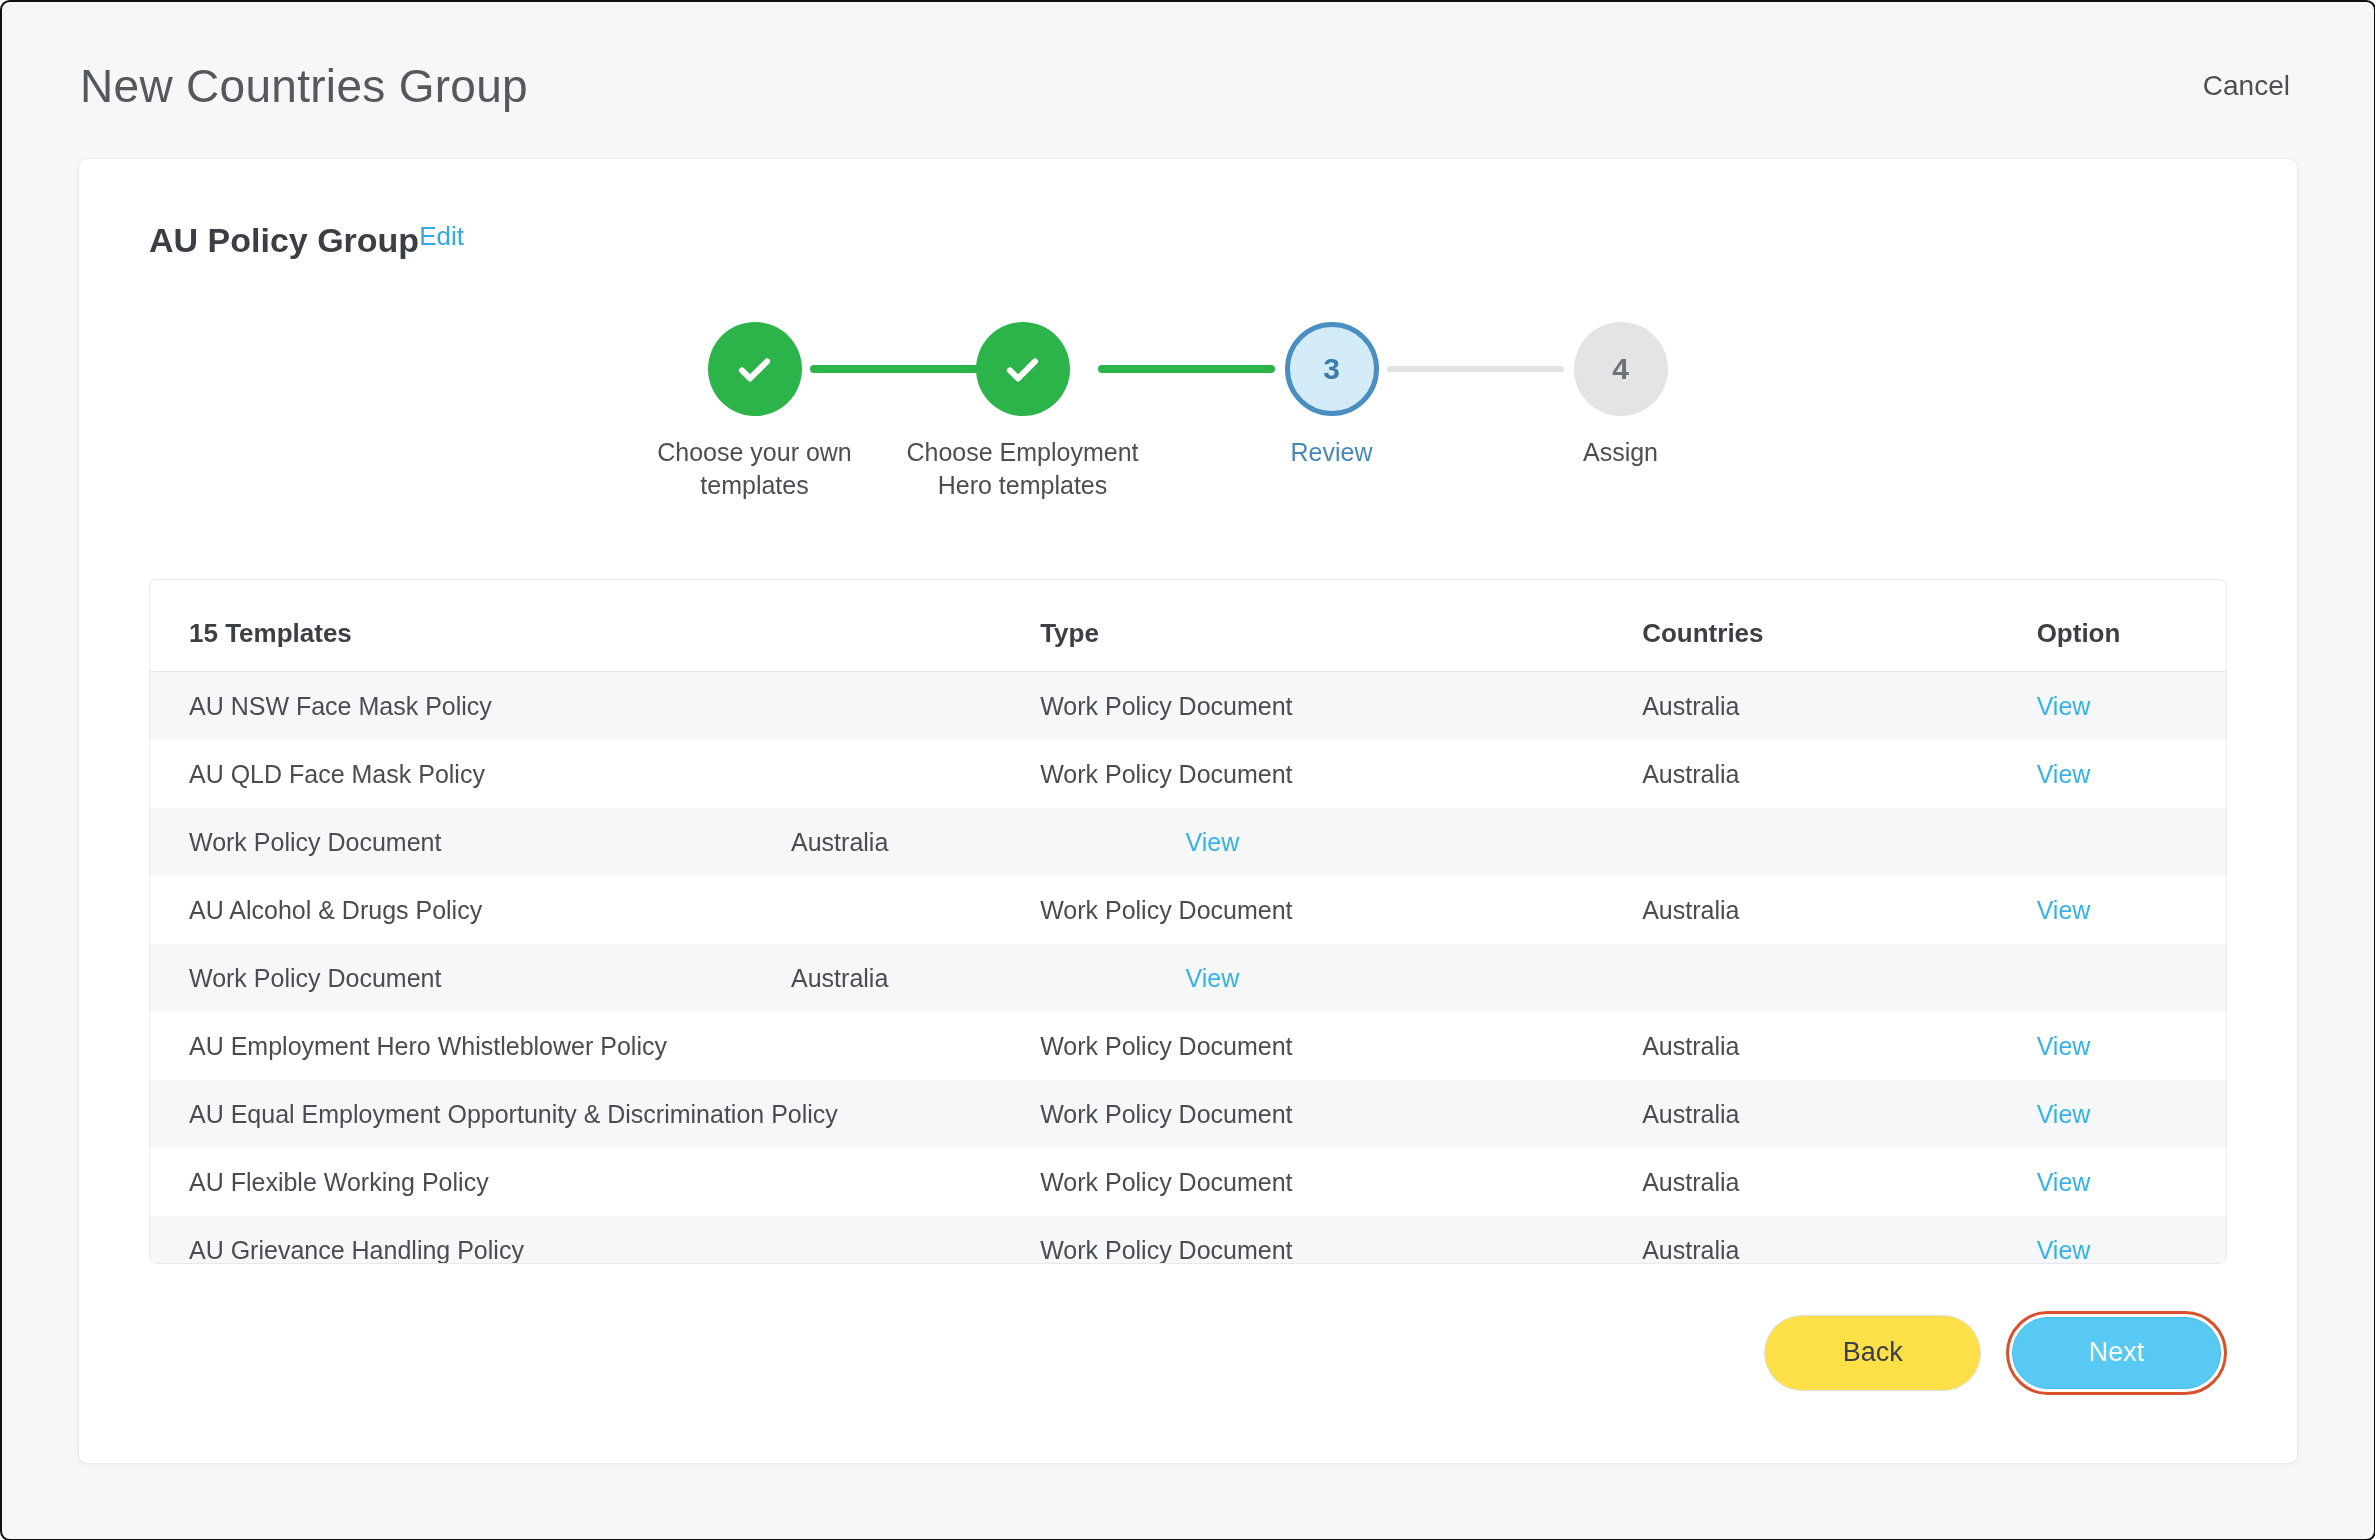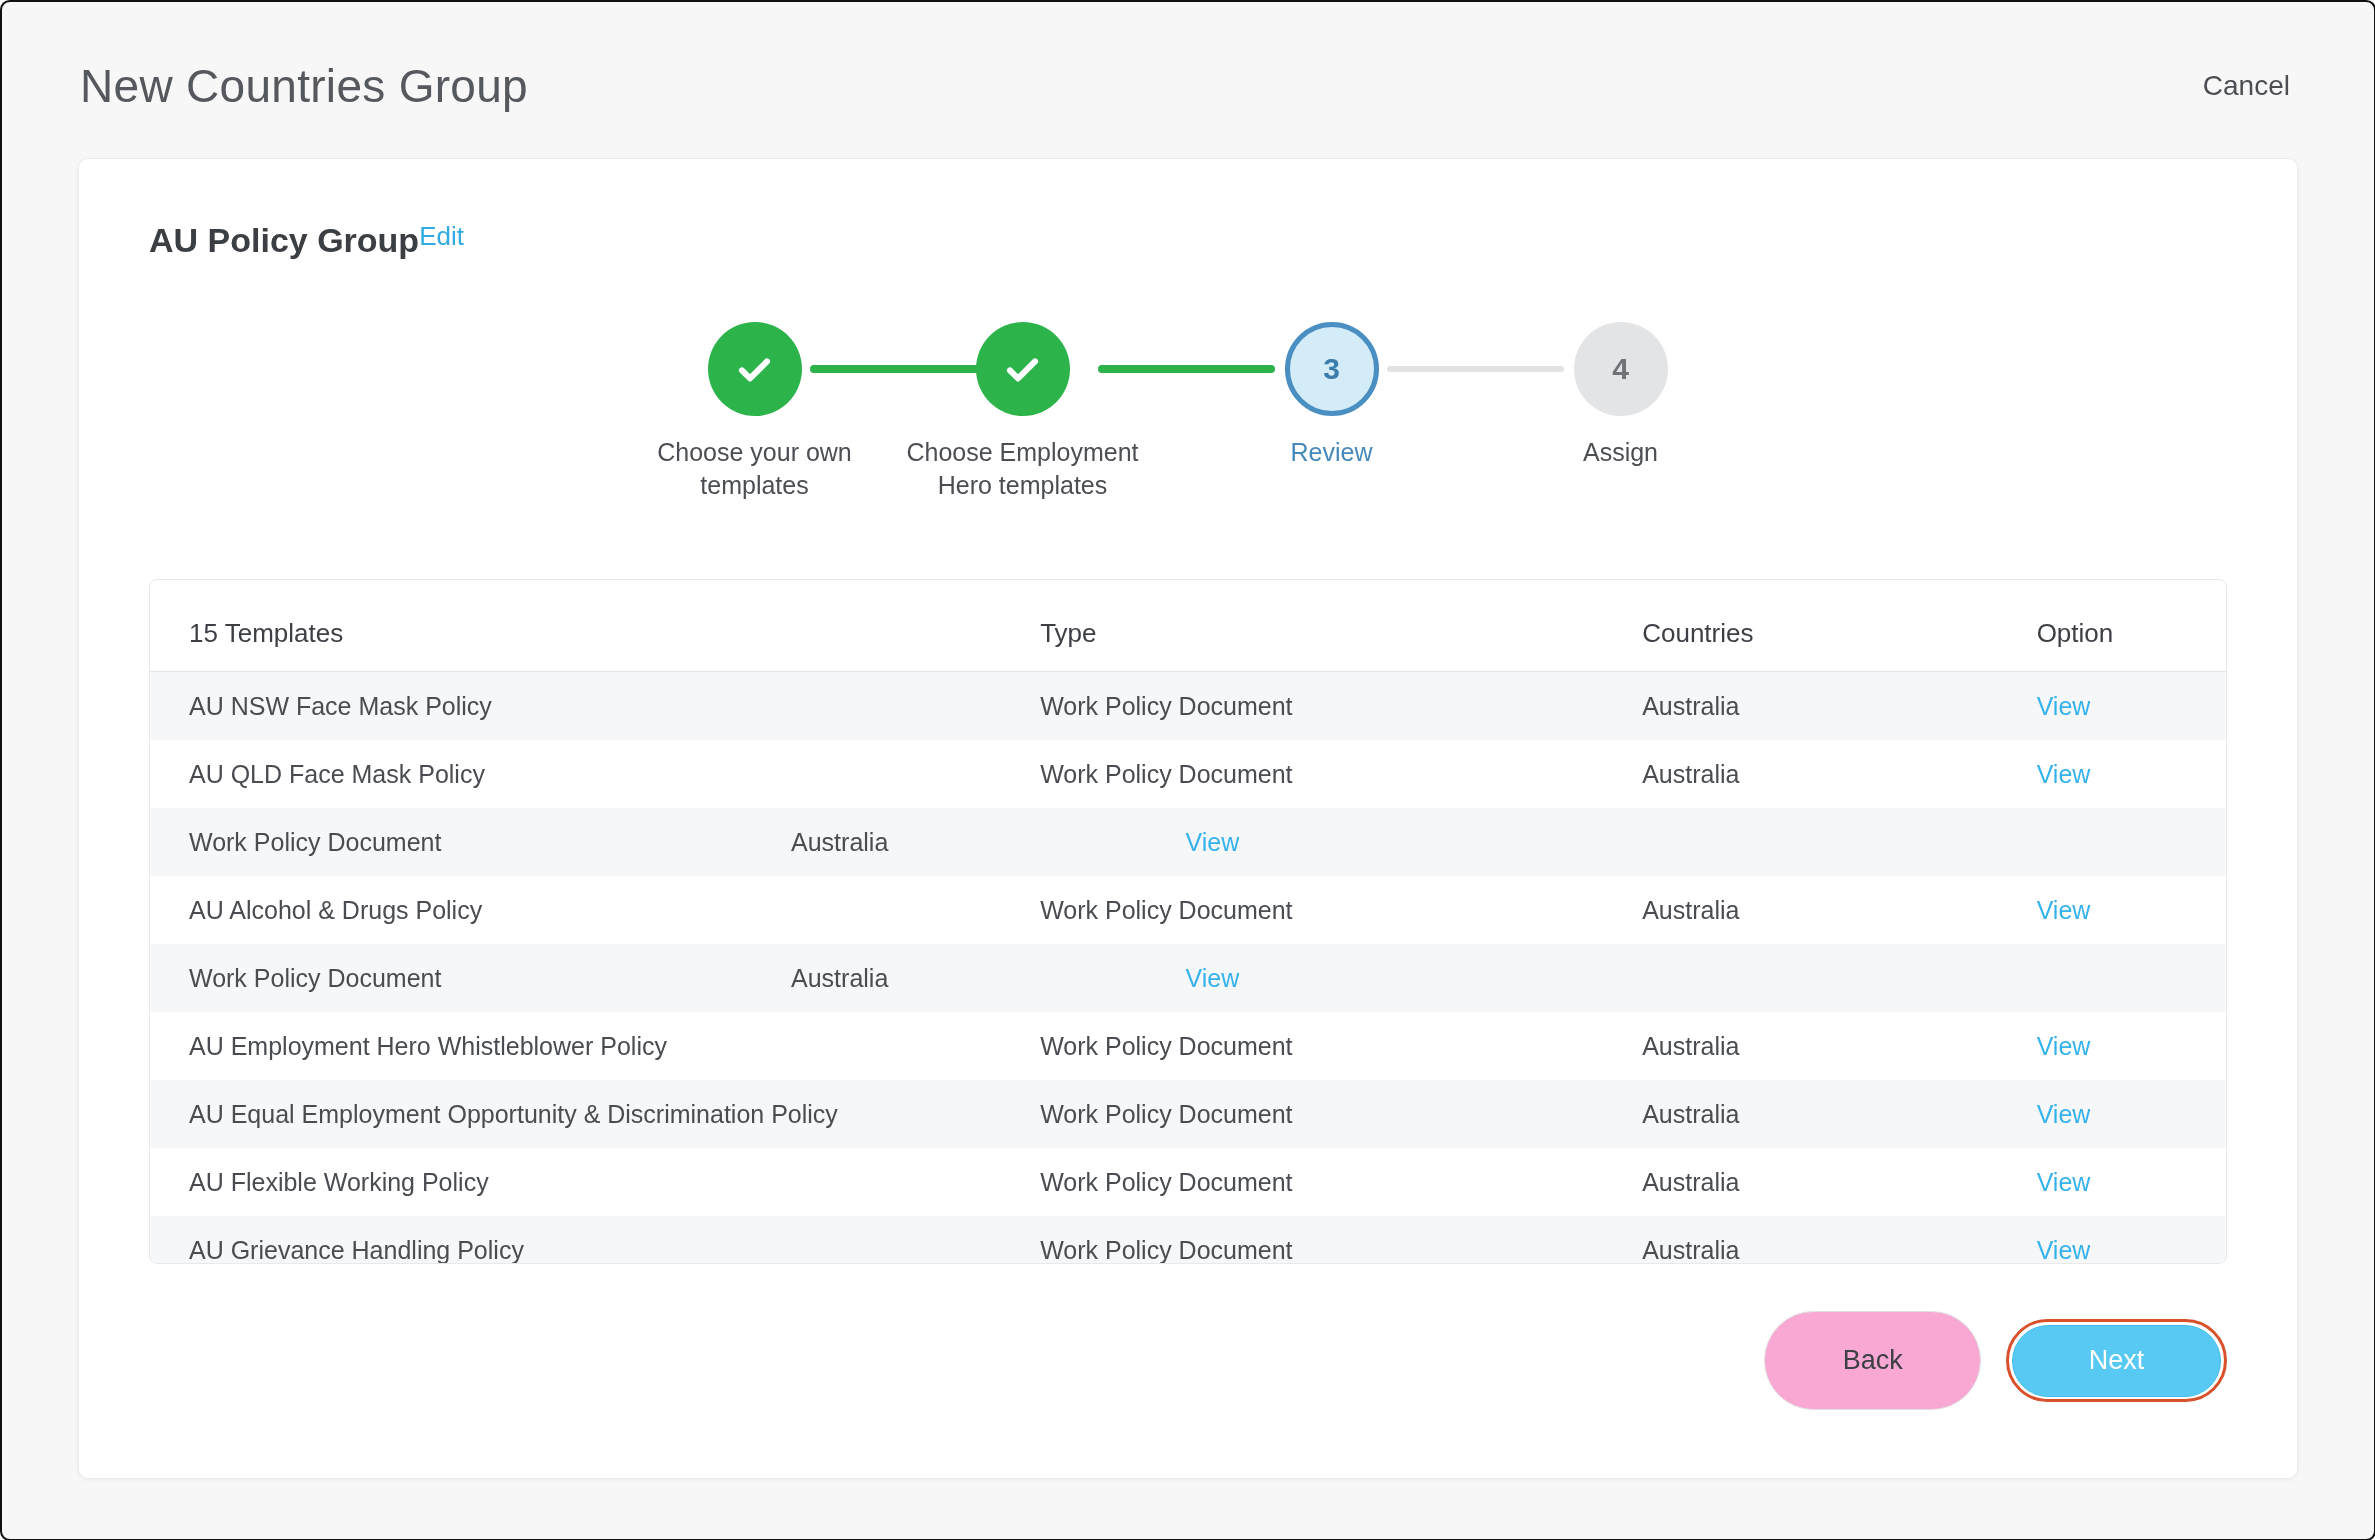--- a/index.html
+++ b/index.html
@@ -139,21 +139,21 @@
   }
   .t-row, .t-head {
     display: flex;
     align-items: center;
   }
   .t-head {
     height: 92px;
     border-bottom: 1px solid #e4e5e7;
   }
   .t-head .t-cell {
-    font-weight: normal;
+    font-weight: bold;
     color: #3c3f44;
     font-size: 26px;
     margin-top: 16px;
   }
   .t-body {
     height: 591px;
     overflow: hidden;
   }
   .t-row {
     height: 68px;
@@ -176,24 +176,24 @@
   
   .actions {
     margin-top: 47px;
     display: flex;
     justify-content: flex-end;
     align-items: center;
     gap: 25px;
   }
   .back-button {
     width: 217px;
-    height: 99px;
+    height: 76px;
     border-radius: 974px;
     border: 1px solid #dfe0e2;
-    background: #f9a8d4;
+    background: #fde047;
     font-size: 27px;
     color: #3c3f44;
     font-family: inherit;
     cursor: pointer;
   }
   .next-ring {
     border: 3.9px solid #d8512c;
     border-radius: 974px;
     padding: 2.9px;
     display: inline-flex;

